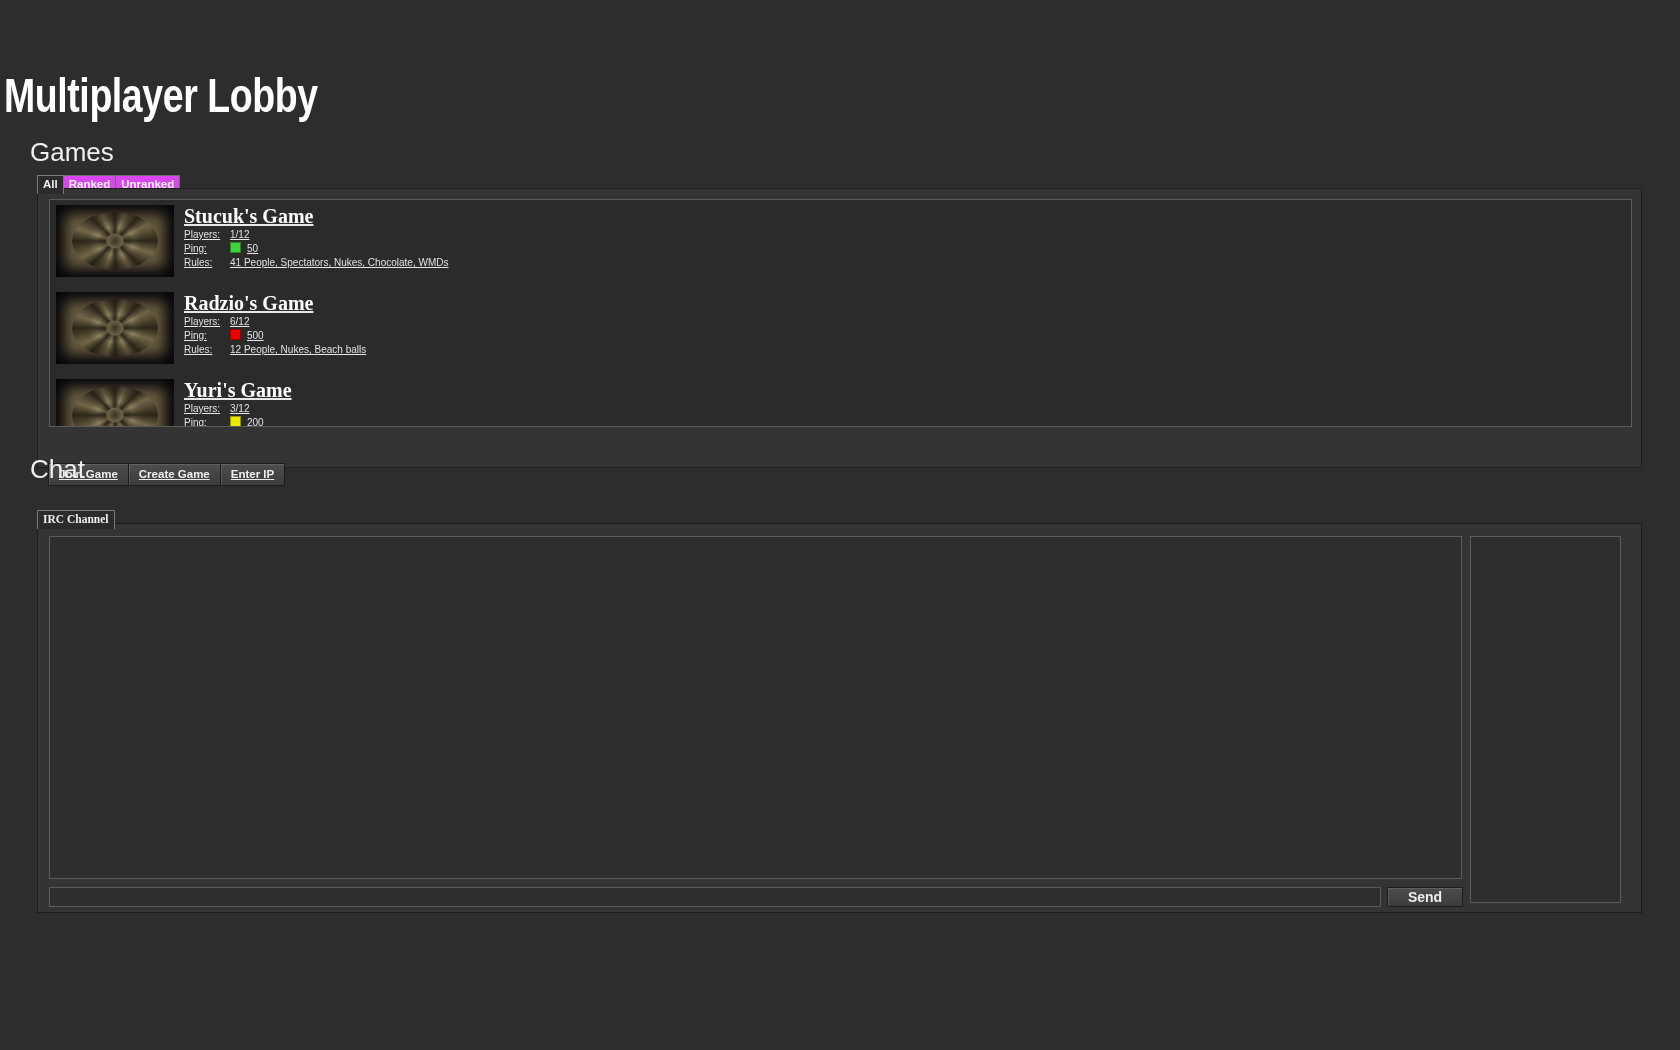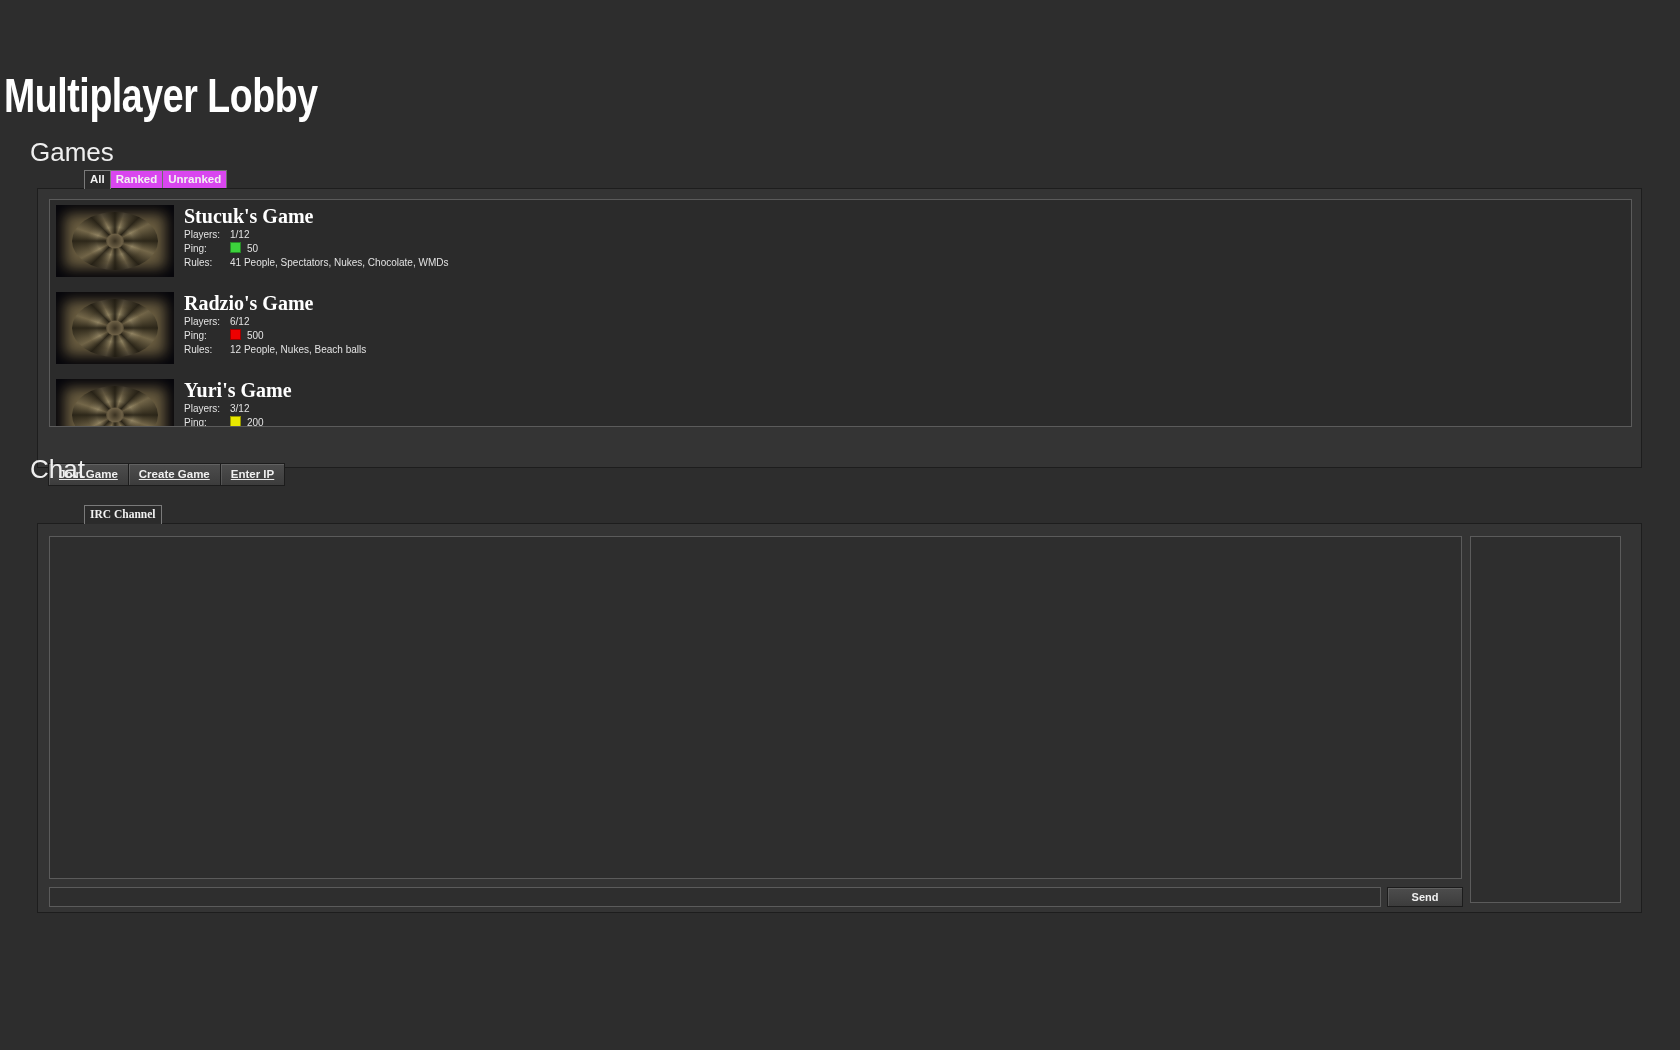--- a/index.html
+++ b/index.html
@@ -43,23 +43,22 @@
     line-height: 1;
     white-space: nowrap;
   }
   #games-heading { left: 30px; top: 139px; text-align: right; }
   #chat-heading  { left: 30px; top: 456px; text-align: right; }
 
   
   .tabstrip {
     position: absolute;
     display: flex;
-    align-items: flex-start;
+    align-items: center;
     height: 28px;
-    margin-left: 47px;
   }
   #games-tabs { left: 37px; top: 170px; }
   #chat-tabs  { left: 37px; top: 505px; font-family: Liberation Serif, serif; }
 
   .tab {
     font-size: 11.5px;
     font-weight: bold;
     color: #f2f2f2;
     padding: 2px 5px 3px 5px;
     border: 1px solid #6d6d6d;
@@ -102,20 +101,21 @@
   #games-list {
     position: absolute;
     left: 11px;
     top: 10px;
     width: 1583px;
     height: 228px;
     background: #2b2b2b;
     border: 1px solid #5b5b5b;
     box-sizing: border-box;
     overflow: hidden;
+    text-decoration: underline;
   }
   .game-row {
     position: relative;
     display: flex;
     align-items: flex-start;
     height: 87px;
     box-sizing: border-box;
     padding: 5px 0 0 6px;
   }
   .game-thumb {
@@ -265,21 +265,21 @@
     padding: 0 4px;
     outline: none;
     box-sizing: border-box;
     height: 20px;
   }
   #send-button {
     flex: 0 0 76px;
     margin-left: 6px;
     height: 20px;
     padding: 0;
-    font-size: 11px;
+    font-size: 14px;
   }
 
   .no-select { user-select: none; }
 </style>
 </head>
 <body class="no-select">
 
 <div id="app-title">Multiplayer Lobby</div>
 
 <div class="section-heading" id="games-heading">Games</div>

